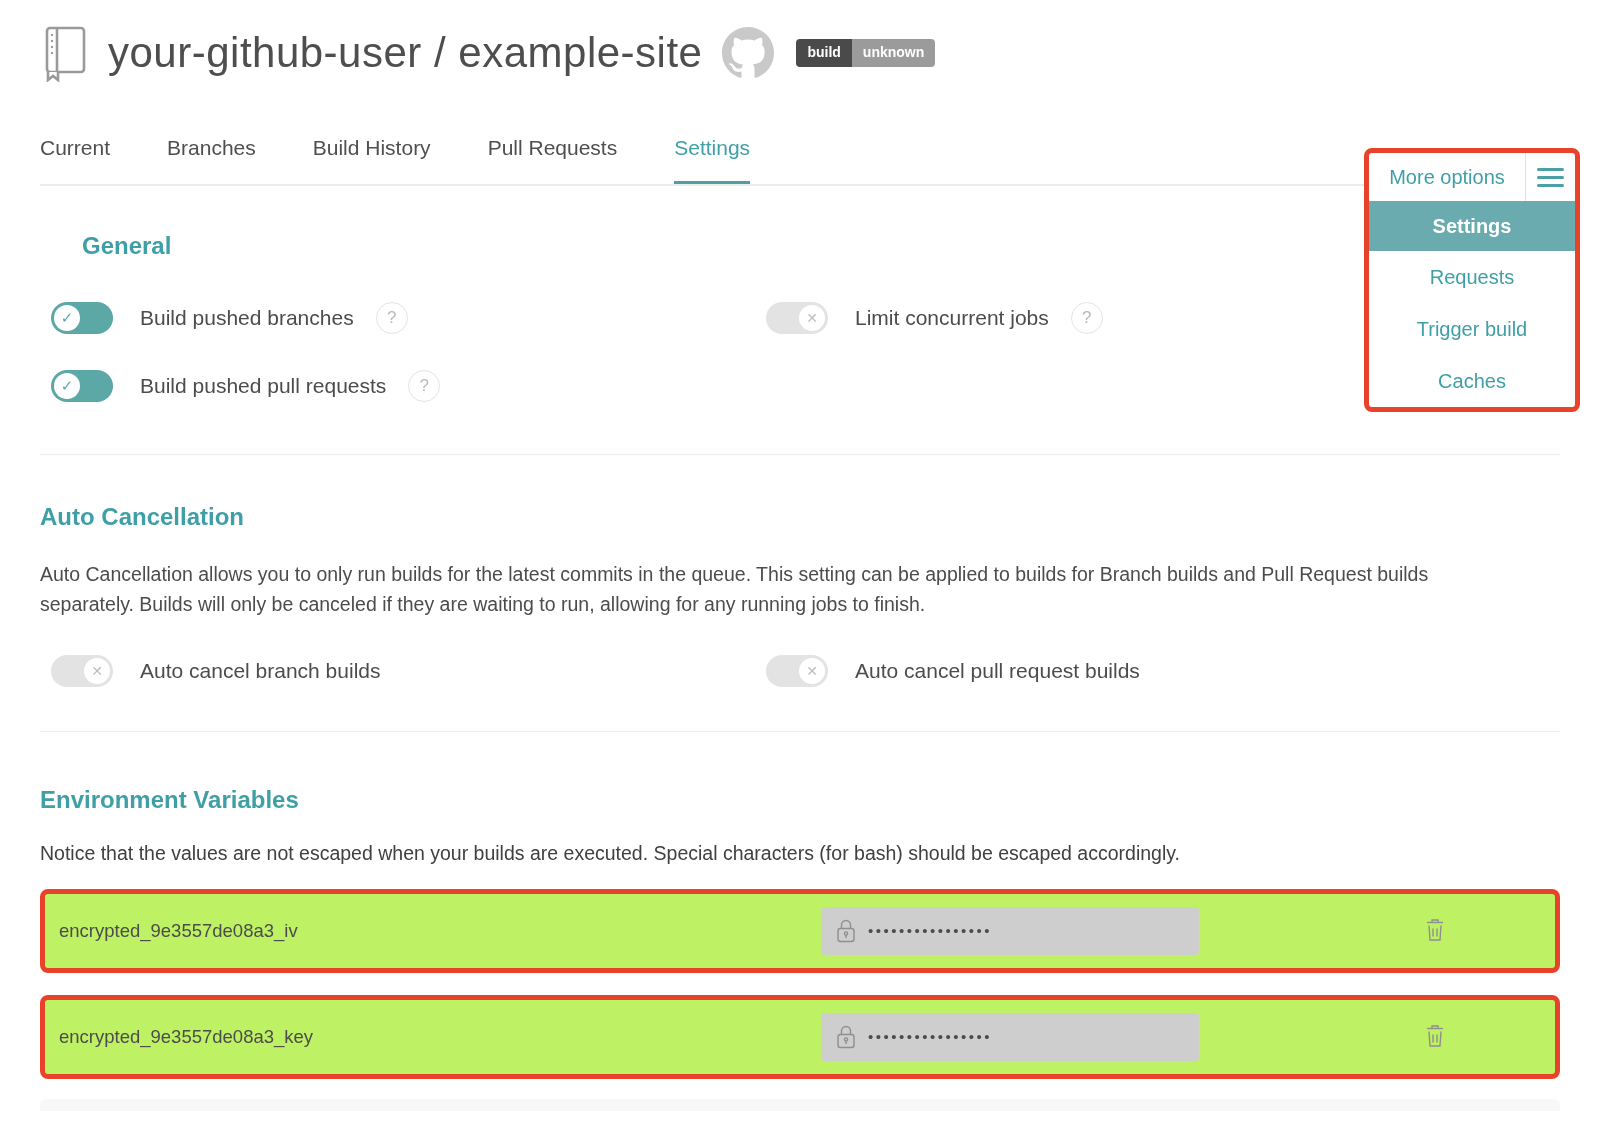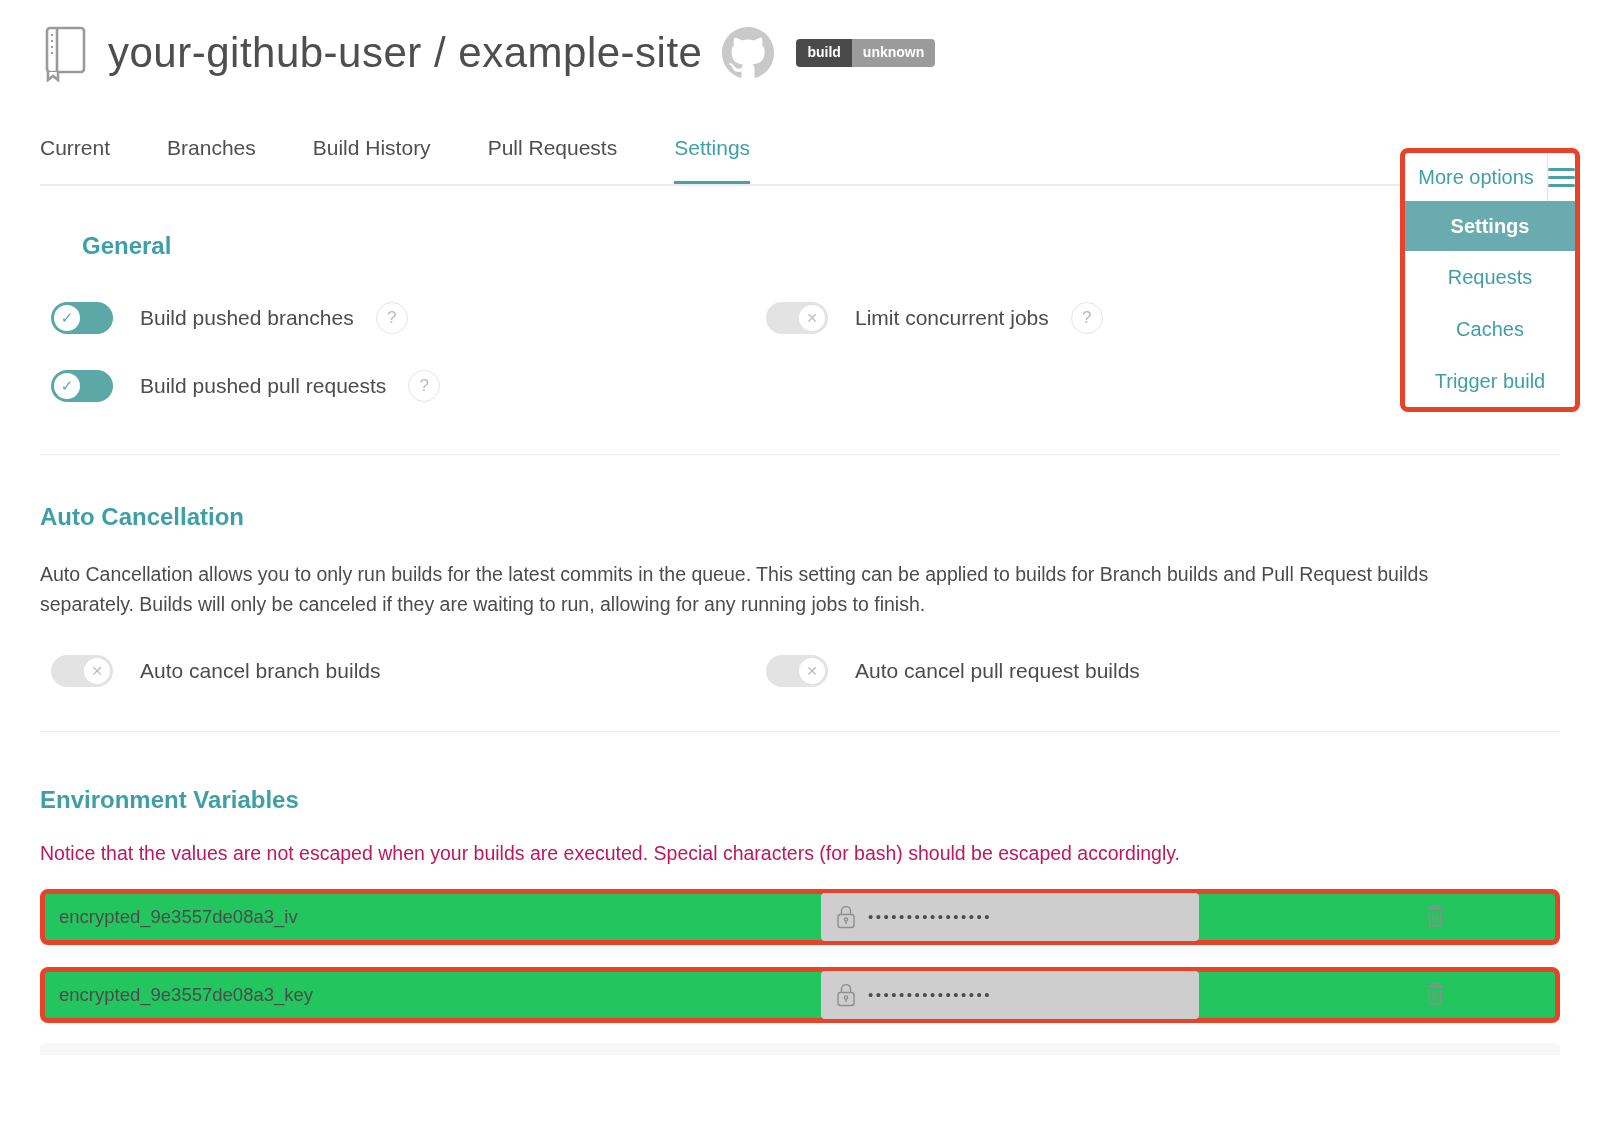--- a/index.html
+++ b/index.html
@@ -25,21 +25,21 @@
   .badge-right { background:#9b9b9b; padding:5px 11px 7px; border-radius:0 4px 4px 0; }
 
   
   .tabs { display:flex; margin-top:46px; border-bottom:2px solid #ececec; height:56px; align-items:flex-start; }
   .tab { font-size:21px; color:#4f4f4f; margin-right:57px; padding:6px 0 22px; cursor:pointer; position:relative; }
   .tab.active { color:#3f9fa7; }
   .tab.active::after { content:""; position:absolute; left:0; right:0; bottom:-2px; height:3px; background:#4ba0a5; }
 
   
   .popup {
-    position:absolute; top:126px; right:20px; width:180px;
+    position:absolute; top:126px; right:20px; width:216px;
     background:#ffffff; border:5px solid #e8432a; border-radius:8px;
     z-index:10;
   }
   .popup-header { display:flex; align-items:center; height:48px; }
   .popup-label { width:156px; text-align:center; font-size:20px; color:#3f9fa7; cursor:pointer; }
   .popup-vdivider { width:1px; height:48px; background:#e2e2e2; }
   .hamburger { flex:1; display:flex; flex-direction:column; align-items:center; justify-content:center; gap:5px; cursor:pointer; }
   .hamburger span { display:block; width:27px; height:3px; background:#4ba0a5; border-radius:2px; }
   .menu-item { height:52px; display:flex; align-items:center; justify-content:center; font-size:20px; color:#3f9fa7; cursor:pointer; }
   .menu-item.selected { background:#69abae; color:#ffffff; font-weight:600; height:50px; }
@@ -65,25 +65,25 @@
   .toggle-label { font-size:21px; color:#4c4c4c; margin-left:27px; }
   .help { width:32px; height:32px; border:1px solid #e5e5e5; border-radius:50%; color:#b9b9b9;
           display:flex; align-items:center; justify-content:center; font-size:17px;
           margin-left:22px; flex:none; cursor:pointer; }
 
   .auto-heading { margin-top:48px; }
   .section-desc { margin-top:28px; font-size:19.5px; line-height:30px; color:#4c4c4c; max-width:1452px; }
   .auto-toggle-grid { margin-top:32px; }
 
   .env-heading { margin-top:54px; }
-  .env-notice { margin-top:28px; font-size:19.5px; color:#be185d; }
+  .env-notice { margin-top:28px; font-size:19.5px; color:#404040; }
 
   .env-rows { margin-top:24px; display:flex; flex-direction:column; gap:22px; }
-  .env-row { border:5px solid #e8432a; border-radius:8px; background:#22c55e;
-             height:56px; display:flex; align-items:center; padding-left:14px; }
+  .env-row { border:5px solid #e8432a; border-radius:8px; background:#bef264;
+             height:84px; display:flex; align-items:center; padding-left:14px; }
   .env-name { width:762px; flex:none; font-size:18.5px; color:#4c4c4c; }
   .env-value { width:378px; height:48px; flex:none; background:#cecece; border-radius:4px;
                display:flex; align-items:center; padding-left:15px; }
   .env-dots { font-size:15px; letter-spacing:2.5px; color:#4d4d4d; margin-left:12px; margin-top:-2px; white-space:nowrap; overflow:hidden; }
   .env-trash { flex:1; display:flex; justify-content:center; padding-left:115px; }
   .trash-btn { background:none; border:none; cursor:pointer; padding:4px; }
 
   .next-row-hint { margin-top:20px; height:12px; background:#f8f8f8; border-radius:6px 6px 0 0; }
 </style>
 </head>
@@ -124,22 +124,22 @@
       <span class="popup-label">More options</span>
       <span class="popup-vdivider"></span>
       <span class="hamburger">
           <span></span>
           <span></span>
           <span></span>
         </span>
     </div>
     <div class="menu-item selected">Settings</div>
     <div class="menu-item">Requests</div>
+    <div class="menu-item">Trigger build</div>
     <div class="menu-item">Caches</div>
-    <div class="menu-item">Trigger build</div>
   </div>
 
   <h2 class="section-heading general-heading">General</h2>
 
   <div class="toggle-grid">
     <div class="toggle-row">
       <span class="toggle on">
         <span class="knob">✓</span>
       </span>
       <span class="toggle-label">Build pushed branches</span>

